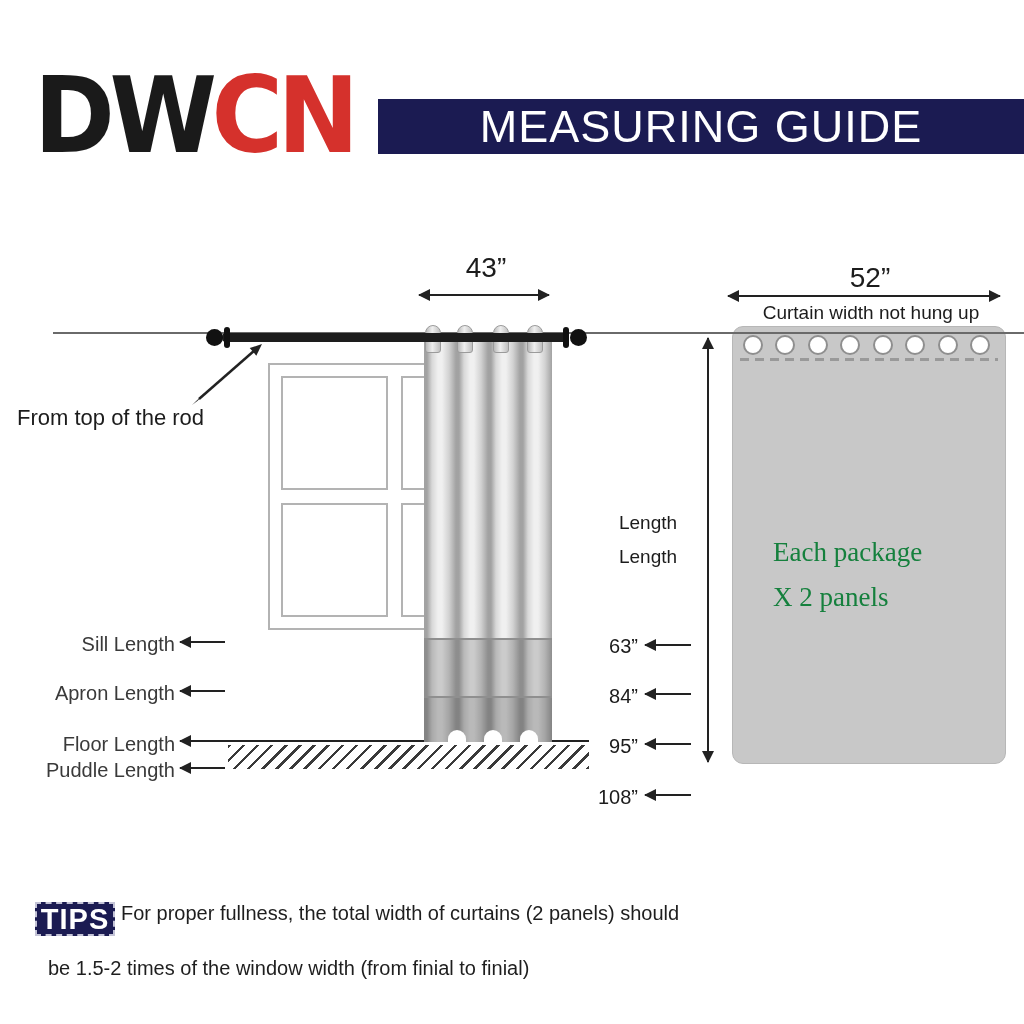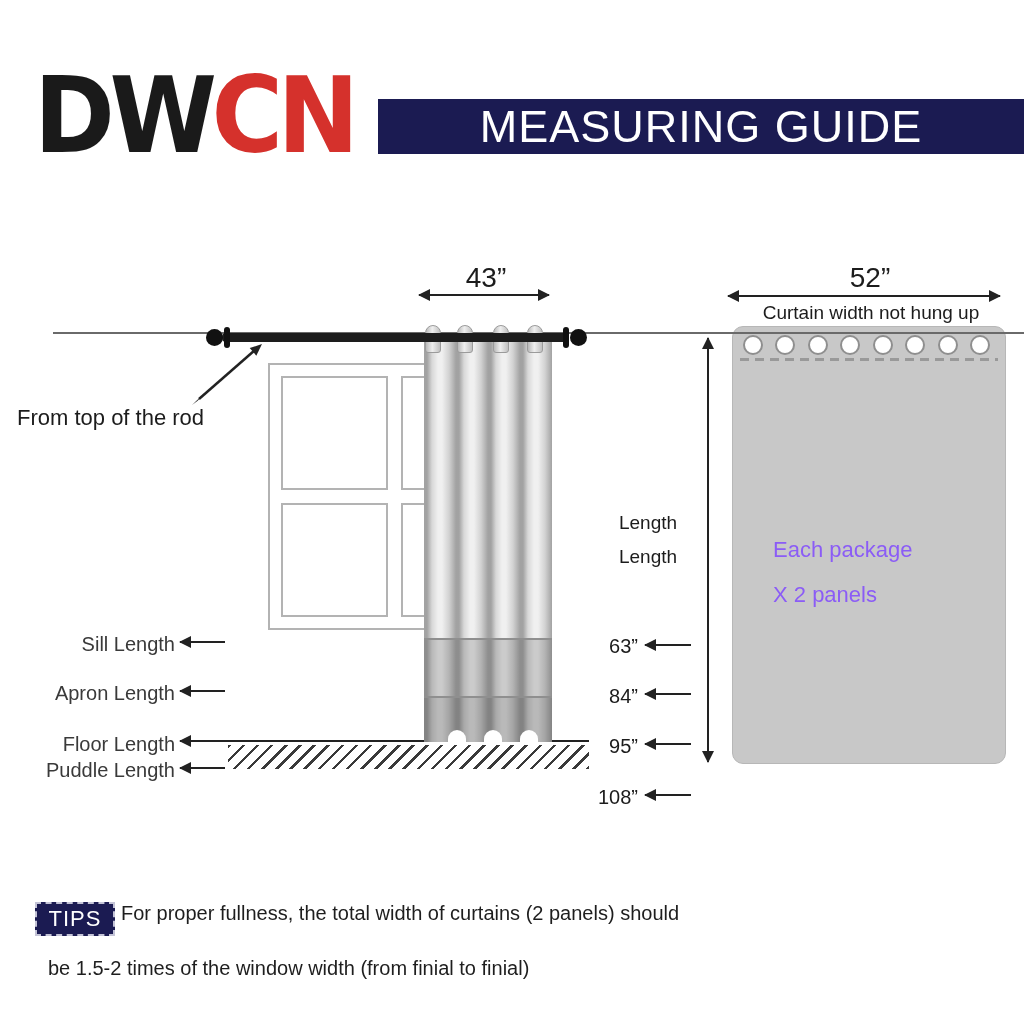--- a/index.html
+++ b/index.html
@@ -61,47 +61,47 @@
   .len-value{position:absolute;width:60px;text-align:right;font-size:20px;color:#1c1c1c;}
   .len-label{position:absolute;left:598px;top:470px;width:100px;text-align:center;
              font-size:19px;line-height:34px;color:#1c1c1c;}
 
   .package-panel{position:absolute;left:732px;top:290px;width:274px;height:438px;background:#c8c8c8;
                  border:1px solid #b7b7b7;border-radius:11px;box-sizing:border-box;z-index:2;}
   .grommet{position:absolute;top:8px;width:20px;height:20px;border-radius:50%;background:#fff;
            border:2px solid #8f8f8f;box-sizing:border-box;}
   .stitch{position:absolute;left:7px;top:31px;width:258px;height:3px;
            background:repeating-linear-gradient(90deg,#999 0 9px,transparent 9px 15px);}
-  .pkg-text{position:absolute;font-size:22px;color:#8b5cf6;z-index:4;}
+  .pkg-text{position:absolute;font-size:27px;color:#15803d;z-index:4;font-family:Liberation Serif, serif;}
 
   .rod-note{position:absolute;left:17px;top:369px;font-size:22px;color:#1c1c1c;}
 
   .tips-badge{position:absolute;left:35px;top:866px;width:80px;height:34px;background:#1b1b52;
               border:2px dashed #c3c3d6;box-sizing:border-box;display:flex;align-items:center;justify-content:center;
-              color:#fff;font-size:22px;font-weight:400;letter-spacing:1px;}
+              color:#fff;font-size:29px;font-weight:700;letter-spacing:1px;}
   .tips-line{position:absolute;font-size:20px;color:#1e1e1e;white-space:nowrap;}
 </style>
 </head>
 <body>
 
 <div class="stage">
 
   <div class="logo"><span class="dw">DW</span><span class="cn">CN</span></div>
   <div class="banner">
     <span>MEASURING GUIDE</span>
   </div>
 
   <div class="wall-line"></div>
   <div class="rod"></div>
   <div class="finial-ball" style="left:206px;top:293px;"></div>
   <div class="finial-disc" style="left:224px;top:291px;"></div>
   <div class="finial-disc" style="left:563px;top:291px;"></div>
   <div class="finial-ball" style="left:570px;top:293px;"></div>
 
-  <div class="dim-value" style="left:426px;top:226px;width:120px;text-align:center;">43”</div>
+  <div class="dim-value" style="left:426px;top:216px;width:120px;text-align:center;">43”</div>
   <div class="harrow hl hr" style="left:419px;top:258px;width:130px;"></div>
 
   <div class="rod-note">From top of the rod</div>
   <svg class="abs" style="left:182px;top:300px;z-index:4;" width="90" height="78" viewBox="0 0 90 78">
     <line x1="17" y1="63" x2="73" y2="14" stroke="#222" stroke-width="2.5"></line>
     <polygon points="10,69 22.3,57.2 15.7,64.8" fill="#222"></polygon>
     <polygon points="80,8 74.3,19.7 67.7,12.1" fill="#222"></polygon>
   </svg>
 
   <div class="window">

